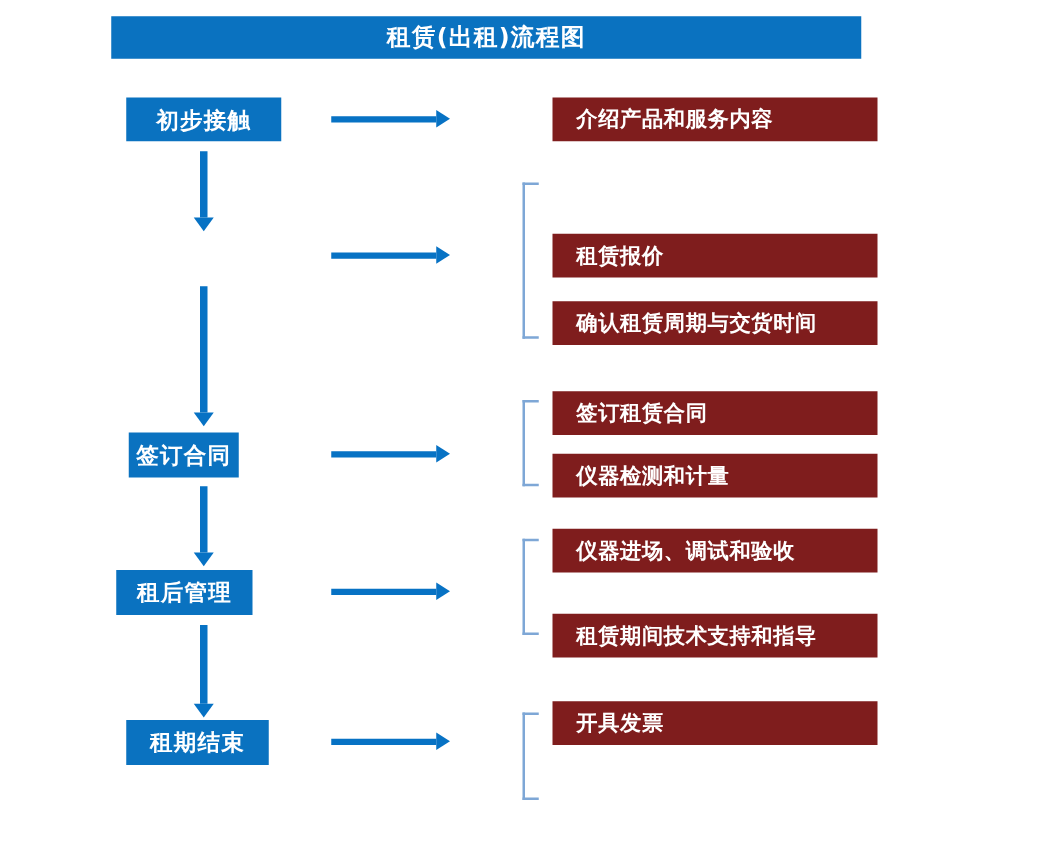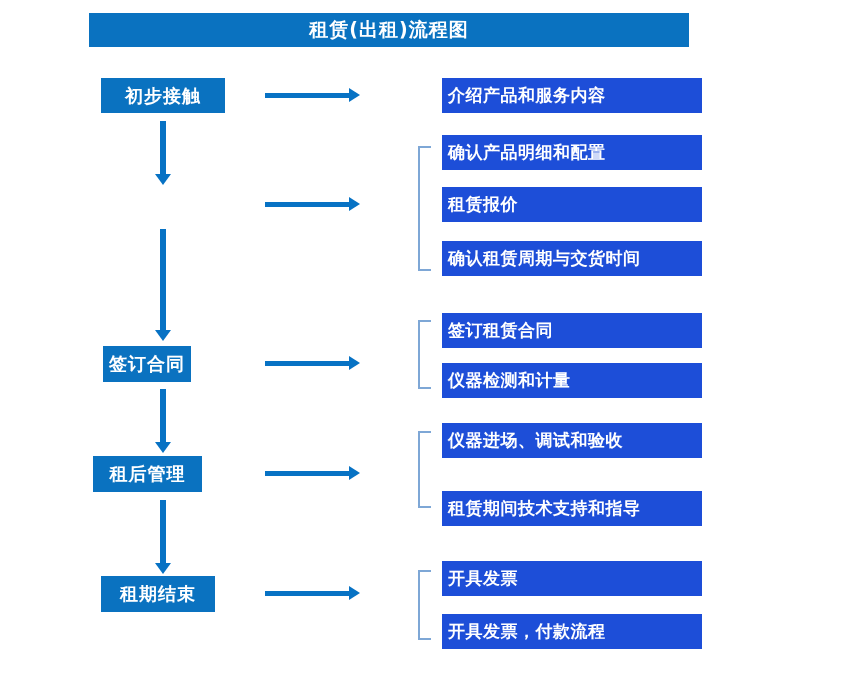--- a/index.html
+++ b/index.html
@@ -50,26 +50,26 @@
     letter-spacing: 1px;
     box-sizing: border-box;
   }
 
   
   .detail-box {
     position: absolute;
     left: 442px;
     width: 260px;
     height: 35px;
-    background: #1d4ed8;
+    background: #7f1d1d;
     color: #ffffff;
     display: flex;
     align-items: center;
     justify-content: flex-start;
-    padding-left: 6px;
+    padding-left: 19px;
     font-size: 17px;
     font-weight: bold;
     letter-spacing: 0.5px;
     box-sizing: border-box;
   }
 
   
   .h-arrow {
     position: absolute;
     height: 14px;
@@ -171,23 +171,21 @@
     <div class="shaft" style="width:84px;"></div>
     <div class="head" style="left:84px;"></div>
   </div>
 
   <div class="bracket" style="left:418px; top:146px; height:125px;"></div>
   <div class="bracket" style="left:418px; top:320px; height:69px;"></div>
   <div class="bracket" style="left:418px; top:431px; height:77px;"></div>
   <div class="bracket" style="left:418px; top:570px; height:70px;"></div>
 
   <div class="detail-box" style="top:78px;">介绍产品和服务内容</div>
-  <div class="detail-box" style="top:135px;">确认产品明细和配置</div>
   <div class="detail-box" style="top:187px;">租赁报价</div>
   <div class="detail-box" style="top:241px;">确认租赁周期与交货时间</div>
   <div class="detail-box" style="top:313px;">签订租赁合同</div>
   <div class="detail-box" style="top:363px;">仪器检测和计量</div>
   <div class="detail-box" style="top:423px;">仪器进场、调试和验收</div>
   <div class="detail-box" style="top:491px;">租赁期间技术支持和指导</div>
   <div class="detail-box" style="top:561px;">开具发票</div>
-  <div class="detail-box" style="top:614px;">开具发票，付款流程</div>
 
 </div>
 
 </body></html>

